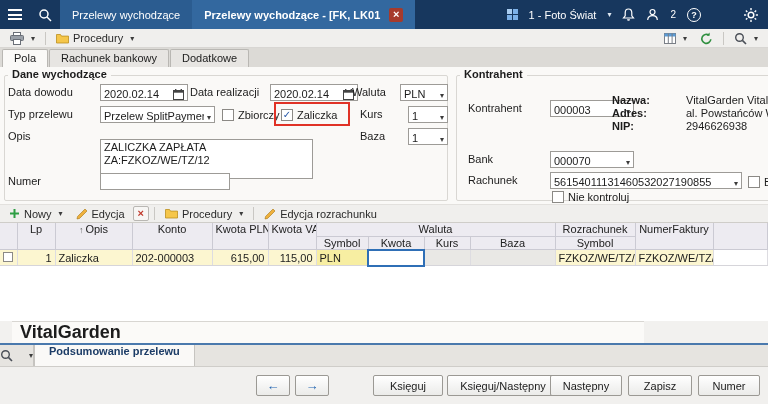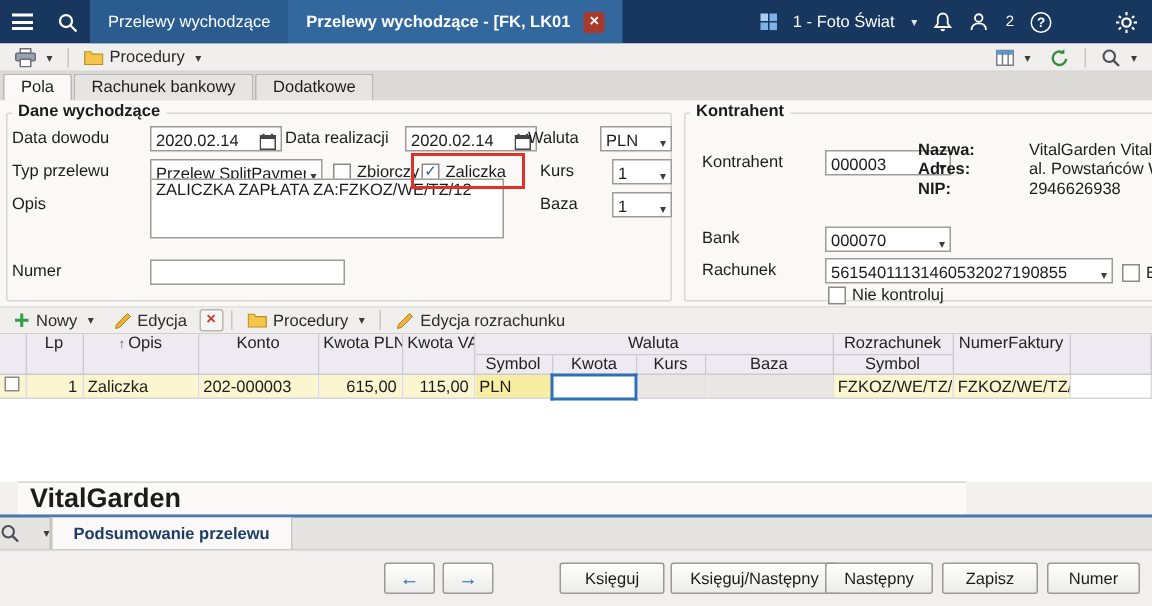--- a/index.html
+++ b/index.html
@@ -73,21 +73,21 @@
 td.c-sym{background:#f7eea2}
 td.c-gray{background:#e9e8e5}
 td.c-sel{background:#fff;border:2px solid #2f6fb6;padding:0 1px}
 .sorticon{color:#666;font-size:9px;margin-right:2px}
 .cb-sm{width:10px;height:10px;background:#fff;border:1px solid #8b8985;display:inline-block;cursor:pointer}
 
 
 .sumname{position:absolute;left:12px;top:321px;width:632px;height:22px;background:#fbfaf8;border-top:1px solid #d8d6d2;display:flex;align-items:center;padding-left:8px;font-weight:bold;font-size:18px}
 .ftabs{position:absolute;left:0;top:343px;width:768px;height:23px;background:#e6e4e0;border-top:2px solid #4a79ad;display:flex;align-items:stretch}
 .ftab-icon{width:34px;display:flex;align-items:center;justify-content:center;gap:2px;border-right:1px solid #c6c4c0;cursor:pointer}
-.ftab{display:flex;align-items:center;padding:0 14px;background:#faf9f7;border-right:1px solid #c6c4c0;border-left:1px solid #c6c4c0;font-weight:bold;color:#1c3c66;cursor:pointer}
+.ftab{display:flex;align-items:flex-start;padding:0 14px;background:#faf9f7;border-right:1px solid #c6c4c0;border-left:1px solid #c6c4c0;font-weight:bold;color:#1c3c66;cursor:pointer}
 .btnbar{position:absolute;left:0;top:366px;width:768px;height:38px;background:#f1f0ee;border-top:1px solid #cfcdc9}
 .btn{position:absolute;top:8px;height:21px;background:linear-gradient(#ffffff,#ebebe9);border:1px solid #9b9994;border-radius:2px;display:flex;align-items:center;justify-content:center;cursor:pointer;font-size:11px;padding:0 4px;color:#1c1c1c}
 .btn-arrow{color:#2667b2;font-weight:bold;font-size:13px}
 </style>
 </head>
 <body>
 
 <div class="app">
 
   <div class="topbar">
@@ -233,21 +233,21 @@
       <span class="cb"></span>
       <span>Zbiorczy</span>
     </div>
     <div class="redbox" style="left:274px;top:35px;width:76px;height:24px"></div>
     <div class="cbrow" style="left:281px;top:40px">
       <span class="cb checked"></span>
       <span>Zaliczka</span>
     </div>
 
     <div class="lbl" style="left:8px;top:61px;width:88px">Opis</div>
-    <div class="txta" style="left:100px;top:52px;width:236px;height:40px">
+    <div class="txta" style="left:100px;top:72px;width:213px;height:40px">
       <span>ZALICZKA ZAPŁATA ZA:FZKOZ/WE/TZ/12</span>
     </div>
 
     <div class="lbl" style="left:8px;top:106px;width:88px">Numer</div>
     <div class="fld" style="left:100px;top:106px;width:130px">
       <span class="fval"></span>
     </div>
 
     <div class="lbl" style="left:352px;top:17px;width:44px">Waluta</div>
     <div class="fld" style="left:400px;top:17px;width:48px">

